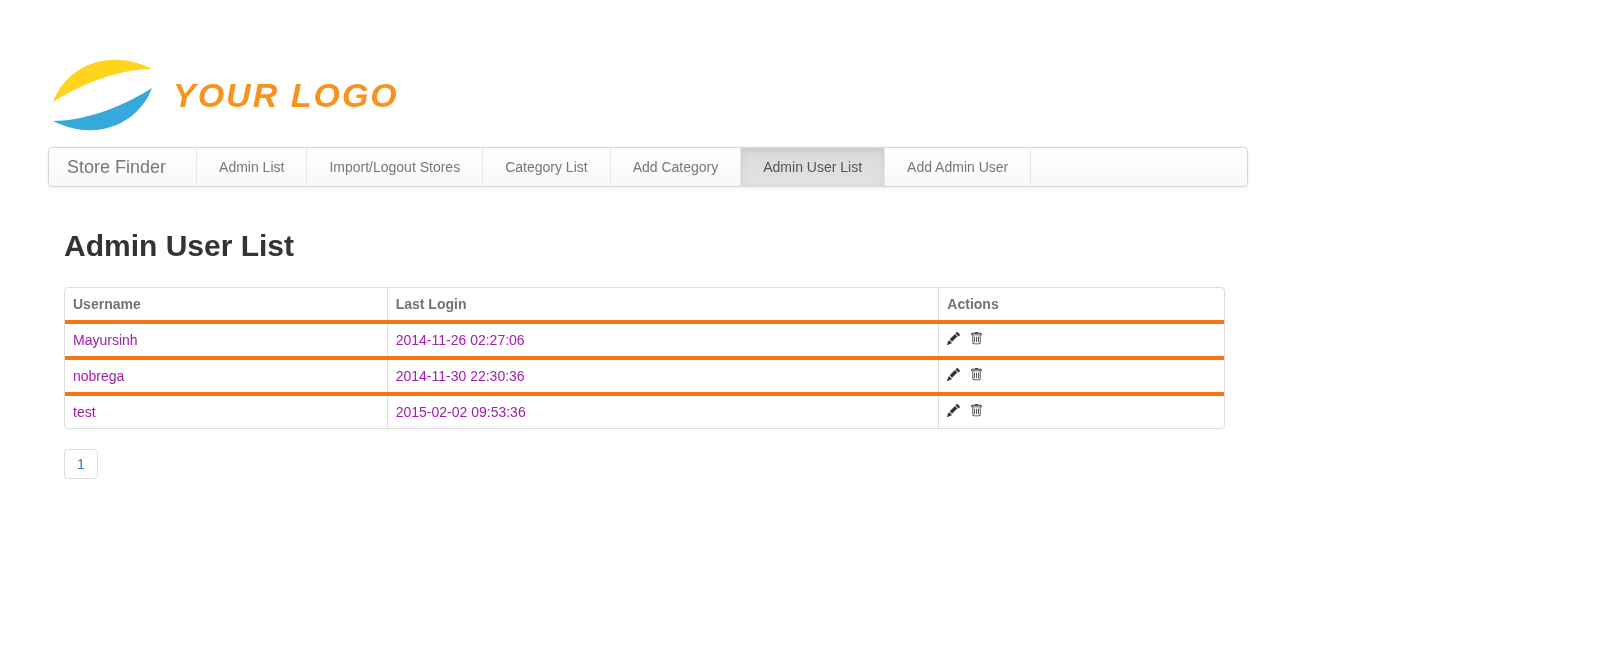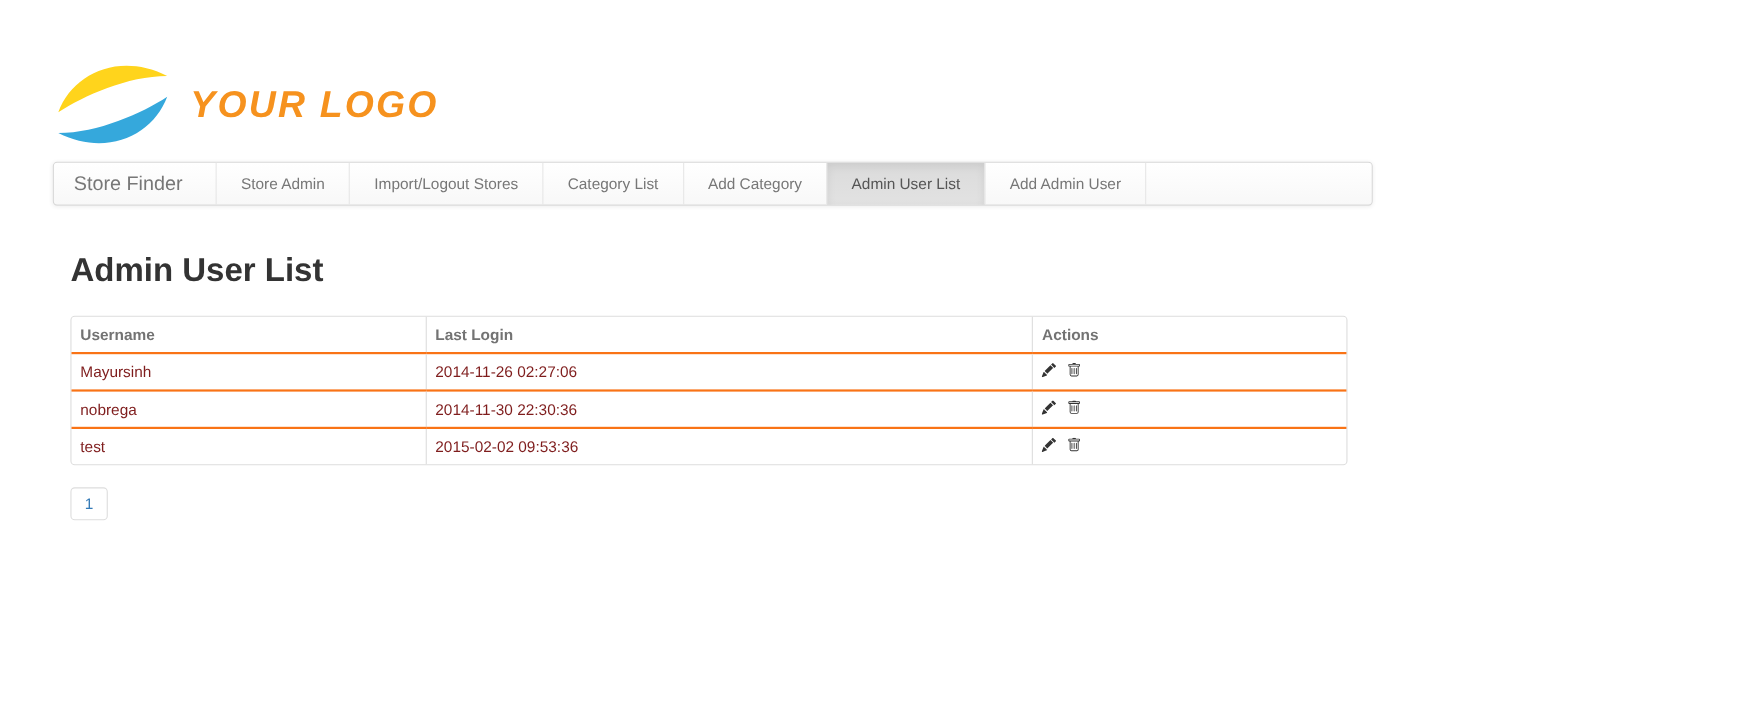--- a/index.html
+++ b/index.html
@@ -71,21 +71,21 @@
 
   
   main { margin:0 71px 0 64px; }
   .page-title { margin:42px 0 25px; font-size:30px; font-weight:bold; color:#333; line-height:1.1; }
 
   .table-wrap { border:1px solid #ddd; border-radius:4px; background:#fff; }
   table { width:100%; border-collapse:collapse; font-size:14px; }
   th, td { text-align:left; padding:8px; border-left:1px solid #ddd; vertical-align:middle; }
   th:first-child, td:first-child { border-left:none; }
   thead th { font-weight:bold; color:#737373; }
-  tbody td { border-top:2px solid #f97316; color:#7f1d1d; }
+  tbody td { border-top:4px solid #f97316; color:#a21caf; }
   .col-username { width:27.8%; }
   .col-lastlogin { width:47.6%; }
   .col-actions { width:24.6%; }
   .actions a { display:inline-block; margin-right:6px; color:#333; line-height:0; }
   .icon { width:13px; height:13px; fill:#333; }
 
   .pagination { margin-top:20px; list-style:none; }
   .pagination a {
     display:inline-block; padding:6px 12px; font-size:14px;
     border:1px solid #ddd; border-radius:4px; background:#fff;
@@ -104,21 +104,21 @@
         <path class="wave-blue" d="M104 35 C 91 70 49 90 5 68 C 41 68 81 50 104 35 Z"></path>
       </svg>
       <span class="logo-text">YOUR LOGO</span>
     </div>
   </header>
 
   <nav class="navbar">
     <a class="brand" href="#">Store Finder</a>
     <ul class="nav">
       <li class="nav-item">
-          <a href="#">Store Admin</a>
+          <a href="#">Admin List</a>
         </li>
       <li class="nav-item">
           <a href="#">Import/Logout Stores</a>
         </li>
       <li class="nav-item">
           <a href="#">Category List</a>
         </li>
       <li class="nav-item">
           <a href="#">Add Category</a>
         </li>

